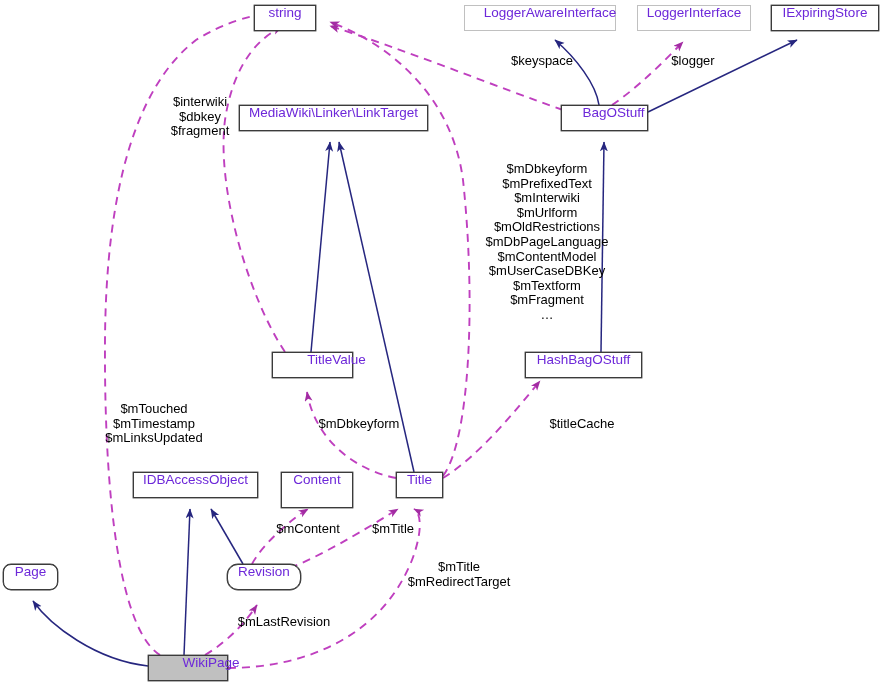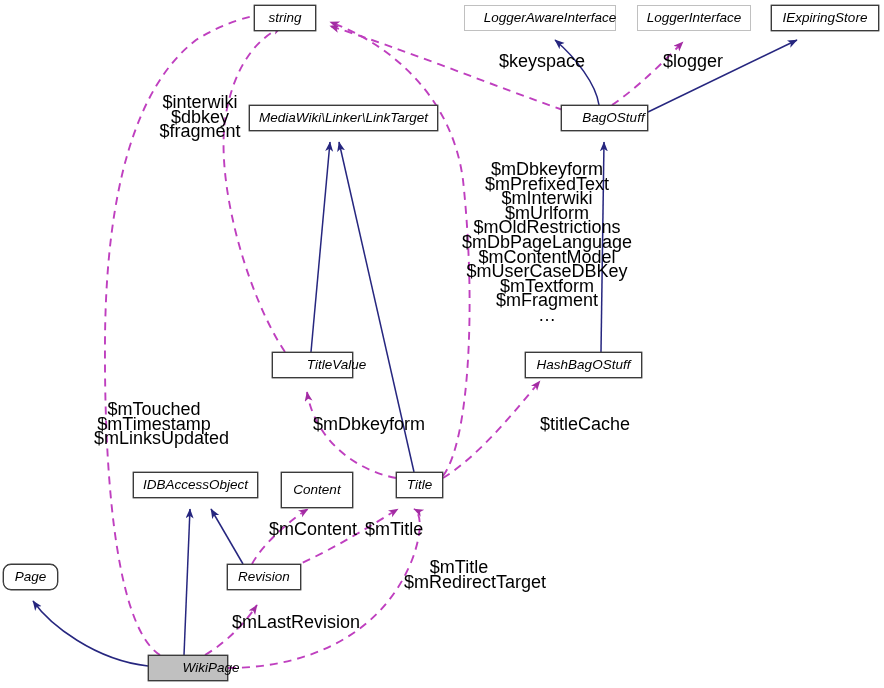--- a/index.html
+++ b/index.html
@@ -7,35 +7,34 @@
     width:884px;height:688px;position:relative;overflow:hidden;
     font-family:"Liberation Sans","DejaVu Sans",sans-serif;
   }
   #canvas{position:absolute;left:0;top:0;width:884px;height:688px;}
   svg.edges{position:absolute;left:0;top:0;width:884px;height:688px;pointer-events:none;}
 
   .node{
     position:absolute;
     box-sizing:border-box;
     background:#ffffff;
-    display:flex;align-items:center;justify-content:center;
+    display:flex;align-items:flex-start;justify-content:center;
     font-size:13.5px;
-    color:#000000;
+    color:#6d28d9;
     white-space:nowrap;
     line-height:1;
     z-index:5;
-    font-style:italic;
   }
   .node.bold{border:1.6px solid #3b3b3b;box-shadow:0 0 0 0.4px #3b3b3b;}
   .node.thin{border:1px solid #c0c0c0;}
   .node.highlight{background:#c0c0c0;}
 
   .edge-label{
     position:absolute;
-    font-size:18px;
+    font-size:13px;
     color:#000000;
     white-space:pre;
     line-height:14.6px;
     text-align:center;
     z-index:4;
   }
 </style>
 </head>
 <body>
 
@@ -82,21 +81,21 @@
     </div>
   <div class="node thin" style="left: 464px; top: 5px; width: 152px; height: 26px; padding-left: 20px;">
       <span>LoggerAwareInterface</span>
     </div>
   <div class="node thin" style="left: 637px; top: 5px; width: 114px; height: 26px;">
       <span>LoggerInterface</span>
     </div>
   <div class="node bold" style="left: 771px; top: 5px; width: 108px; height: 26px;">
       <span>IExpiringStore</span>
     </div>
-  <div class="node bold" style="left: 239px; top: 105px; width: 189px; height: 26px; margin-left: 10px;">
+  <div class="node bold" style="left: 239px; top: 105px; width: 189px; height: 26px;">
       <span>MediaWiki\Linker\LinkTarget</span>
     </div>
   <div class="node bold" style="left: 561px; top: 105px; width: 87px; height: 26px; padding-left: 18px;">
       <span>BagOStuff</span>
     </div>
   <div class="node bold" style="left: 272px; top: 352px; width: 81px; height: 26px; padding-left: 48px;">
       <span>TitleValue</span>
     </div>
   <div class="node bold" style="left: 525px; top: 352px; width: 117px; height: 26px;">
       <span>HashBagOStuff</span>
@@ -106,21 +105,21 @@
     </div>
   <div class="node bold" style="left: 281px; top: 472px; width: 72px; height: 36px;">
       <span>Content</span>
     </div>
   <div class="node bold" style="left: 396px; top: 472px; width: 47px; height: 26px;">
       <span>Title</span>
     </div>
   <div class="node bold" style="left: 3px; top: 564px; width: 55px; height: 26px; border-radius: 8px;">
       <span>Page</span>
     </div>
-  <div class="node bold" style="left: 227px; top: 564px; width: 74px; height: 26px;">
+  <div class="node bold" style="left: 227px; top: 564px; width: 74px; height: 26px; border-radius: 11px;">
       <span>Revision</span>
     </div>
   <div class="node bold highlight" style="left: 148px; top: 655px; width: 80px; height: 26px; padding-left: 46px;">
       <span>WikiPage</span>
     </div>
 
   <div class="edge-label" style="left: 497px; top: 54px; width: 90px;">$keyspace</div>
   <div class="edge-label" style="left: 658px; top: 54px; width: 70px;">$logger</div>
   <div class="edge-label" style="left: 157px; top: 95px; width: 86px;">$interwiki
 $dbkey

